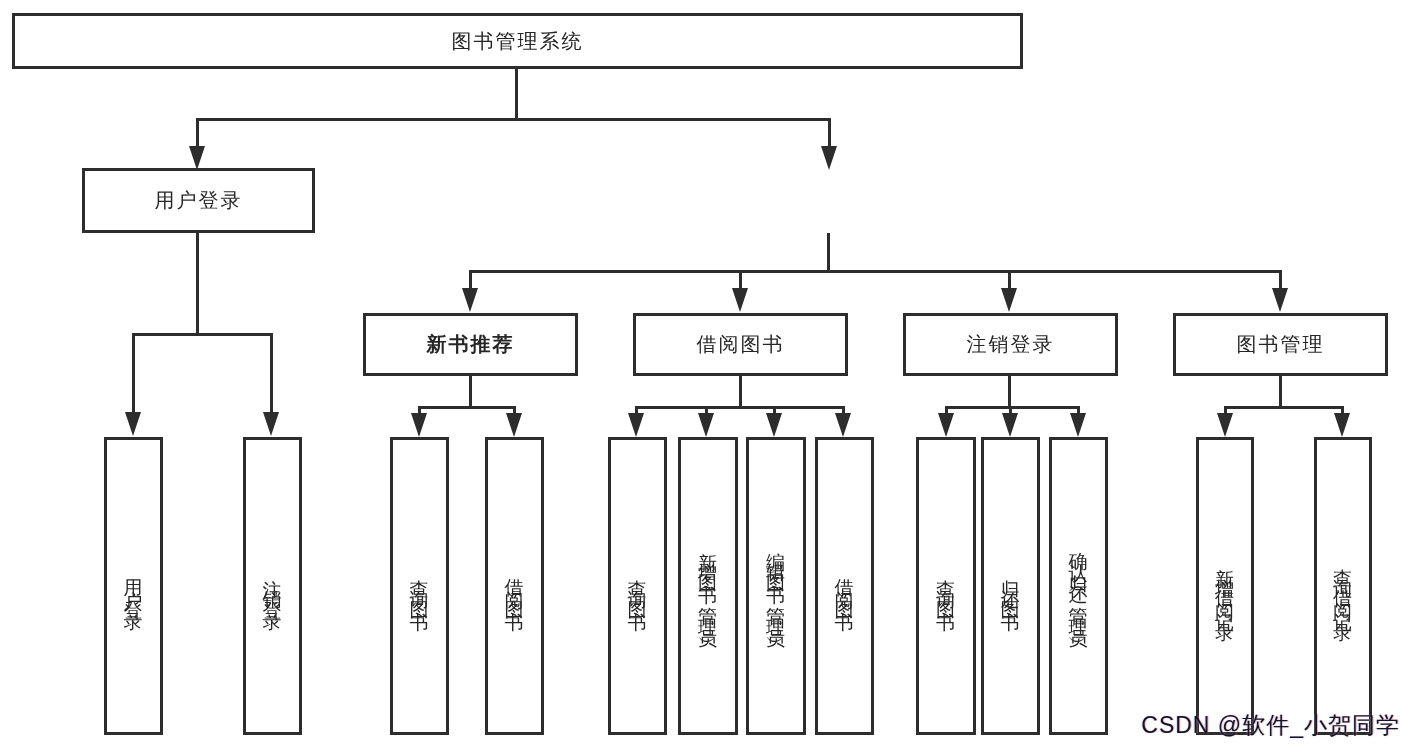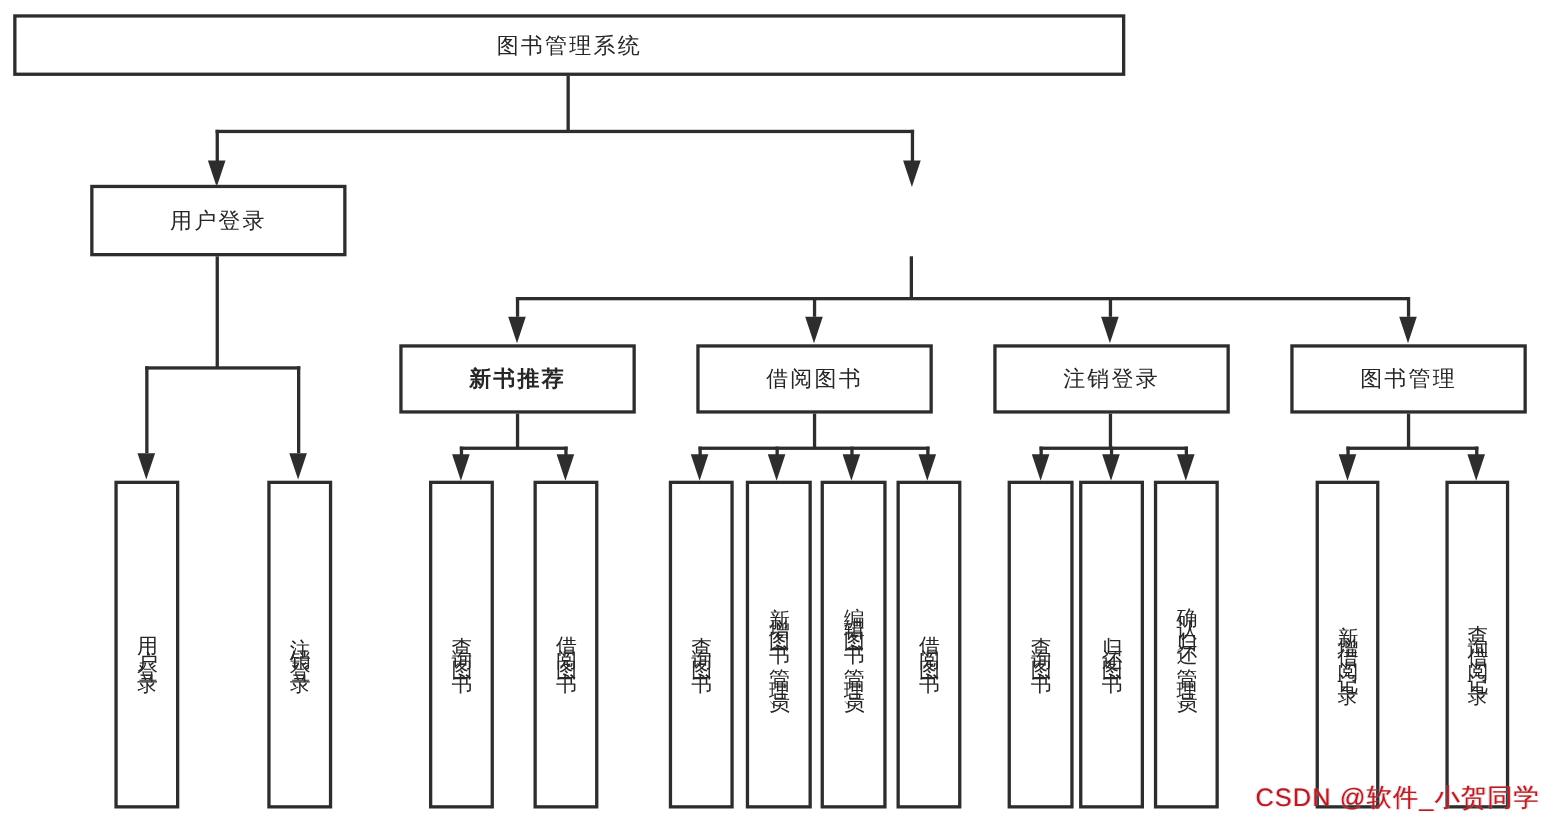--- a/index.html
+++ b/index.html
@@ -47,21 +47,21 @@
     border-left: 8px solid transparent;
     border-right: 8px solid transparent;
     border-top: 24px solid #2d2d2d;
   }
   .watermark {
     position: absolute;
     top: 710px;
     right: 5px;
     font-size: 23px;
     letter-spacing: 1px;
-    color: #b91c1c;
+    color: #0f172a;
     text-shadow: 1px 0 1px rgba(231, 118, 132, 0.55), -1px 0 1px rgba(150, 170, 220, 0.35);
     white-space: nowrap;
   }
 </style>
 </head>
 <body>
 
 <div class="canvas">
 
   <div class="box hbox" style="left:12px; top:13px; width:1011px; height:56px;">

